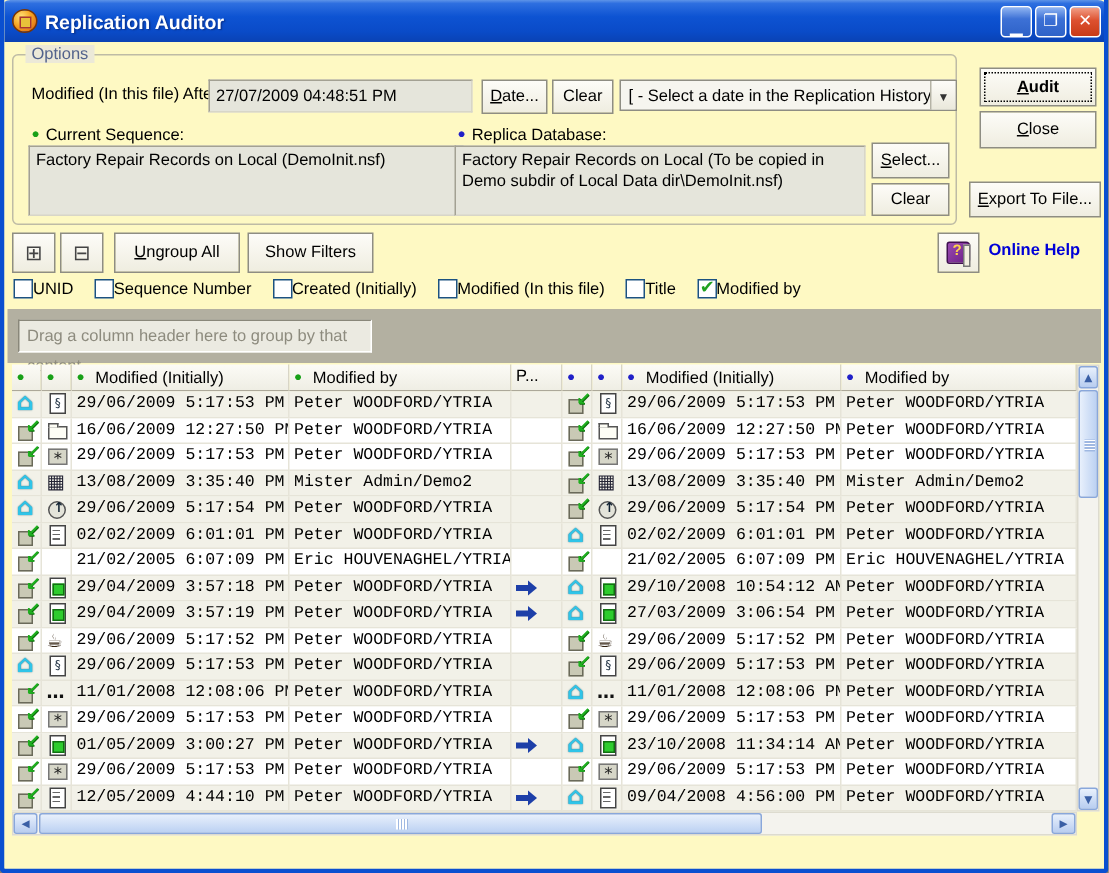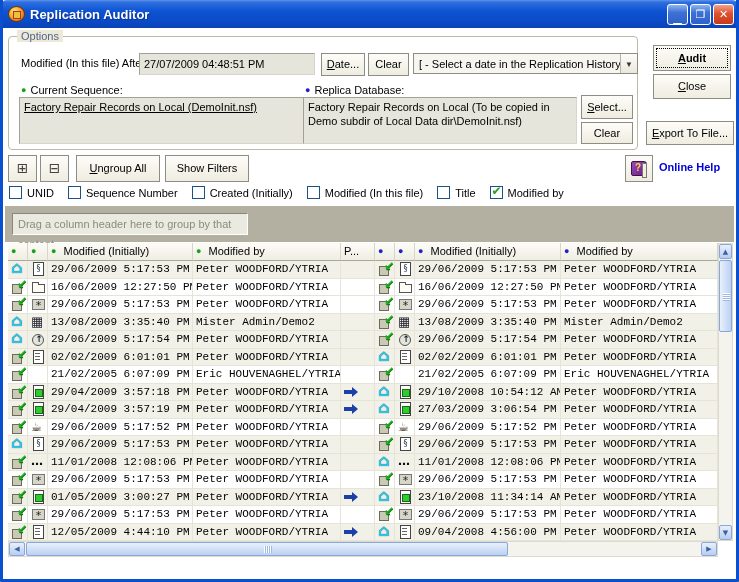--- a/index.html
+++ b/index.html
@@ -1,17 +1,17 @@
 <!DOCTYPE html>
 <html><head>
 <meta charset="utf-8">
 <style>
   html,body{margin:0;padding:0;background:#777;font-family:"Liberation Sans","DejaVu Sans",sans-serif;}
   *{box-sizing:border-box;}
-  .window{position:relative;width:739px;height:582px;background:#ffffff;border:3px solid #0A4FD0;border-top:0;border-radius:0 0 3px 3px;overflow:hidden;}
+  .window{position:relative;width:739px;height:582px;background:#fef9c3;border:3px solid #0A4FD0;border-top:0;border-radius:0 0 3px 3px;overflow:hidden;}
   
   .titlebar{position:absolute;left:-3px;top:0;width:739px;height:28px;border-radius:7px 7px 0 0;
     background:linear-gradient(180deg,#5E94E8 0%,#2E6FE0 8%,#0D53D2 40%,#0A4BC8 75%,#0A42B4 100%);
     display:flex;align-items:center;padding:0 5px;color:#fff;}
   .title-icon{width:17px;height:16px;border-radius:50%;margin:0 5px 0 3px;
     background:radial-gradient(circle at 35% 30%,#FFE27A 0%,#F5A623 45%,#D85A10 100%);
     border:1px solid #7A3505;position:relative;flex:0 0 auto;}
   .title-icon::after{content:"";position:absolute;left:4px;top:4px;width:6px;height:6px;border:1px solid #A33;background:#E8C23A;}
   .title-text{font-size:13px;font-weight:bold;text-shadow:1px 1px 1px #0A3390;flex:1;}
   .tb-btn{width:21px;height:21px;margin-left:2px;border-radius:3px;border:1px solid #fff;
@@ -51,21 +51,21 @@
   .icbtn2{left:37px;width:29px;font-size:14px;line-height:25px;color:#444;}
   .ungroup-btn{left:73px;width:84px;line-height:25px;}
   .filters-btn{left:162px;width:84px;line-height:25px;}
   .help-btn{position:absolute;left:622px;top:127px;width:28px;height:27px;}
   .book{position:absolute;left:5px;top:5px;width:16px;height:15px;background:linear-gradient(135deg,#9A4BB0,#6A1E86);border:1px solid #3F1050;border-radius:2px 3px 3px 2px;}
   .book::before{content:"";position:absolute;right:-1px;top:1px;width:3px;height:13px;background:#F3F0E0;border:1px solid #777;}
   .book::after{content:"?";position:absolute;left:3px;top:0px;color:#FFD34A;font-size:10px;font-weight:bold;}
   .help-text{position:absolute;left:656px;top:133px;font-size:11px;color:#0000D8;font-weight:bold;}
   
   .filter-row{position:absolute;left:6px;top:158px;width:620px;display:flex;gap:14px;align-items:center;font-size:11px;}
-  .cb-item{display:flex;align-items:center;gap:5px;}
+  .cb-item{display:flex;align-items:center;}
   .cb{width:13px;height:13px;border:1px solid #1C5280;background:#fff;position:relative;flex:0 0 auto;}
   .cb.checked::after{content:"✔";position:absolute;left:1px;top:-3px;color:#21A121;font-size:12px;font-weight:bold;}
   
   .groupband{position:absolute;left:2px;top:178px;width:729px;height:36px;background:#B3B0A1;}
   .grouphint{position:absolute;left:7px;top:7px;width:236px;height:22px;background:#EBEAE1;
     border:1px solid;border-color:#89877A #FFFFFF #FFFFFF #89877A;color:#8D8B7E;font-size:11px;line-height:20px;padding-left:5px;}
   
   .gridcols{display:grid;grid-template-columns:20px 20px 145px 148px 34px 20px 20px 146px 157px;}
   .ghead{position:absolute;left:5px;top:215px;width:710px;height:18px;}
   .hcell{background:linear-gradient(#FCFBF6,#EFEEE4);border-bottom:1px solid #ACA899;border-right:1px solid #D8D5C6;
@@ -134,21 +134,21 @@
       <span class="legend">Options</span>
       <span class="opt-label">Modified (In this file) After</span>
       <div class="sunken date-field">27/07/2009 04:48:51 PM</div>
       <div class="btn date-btn"><u>D</u>ate...</div>
       <div class="btn clear-btn">Clear</div>
       <div class="combo">
         <span>[ - Select a date in the Replication History</span>
         <span class="combo-arrow">▼</span>
       </div>
       <span class="db-label" style="left:12px;"><span class="bullet green">●</span><span>Current Sequence:</span></span>
-      <div class="sunken db-box" style="left:10px;width:290px;text-decoration:underline;">Factory Repair Records on Local (DemoInit.nsf)</div>
+      <div class="sunken db-box" style="left:10px;width:290px;">Factory Repair Records on Local (DemoInit.nsf)</div>
       <span class="db-label" style="left:296px;"><span class="bullet blue">●</span><span>Replica Database:</span></span>
       <div class="sunken db-box" style="left:294px;width:274px;">Factory Repair Records on Local (To be copied in Demo subdir of Local Data dir\DemoInit.nsf)</div>
       <div class="btn sel-btn"><u>S</u>elect...</div>
       <div class="btn clear2-btn">Clear</div>
     </div>
 
     <div class="btn close-btn"><u>C</u>lose</div>
     <div class="btn audit-btn"><u>A</u>udit</div>
     <div class="btn export-btn"><u>E</u>xport To File...</div>
 

